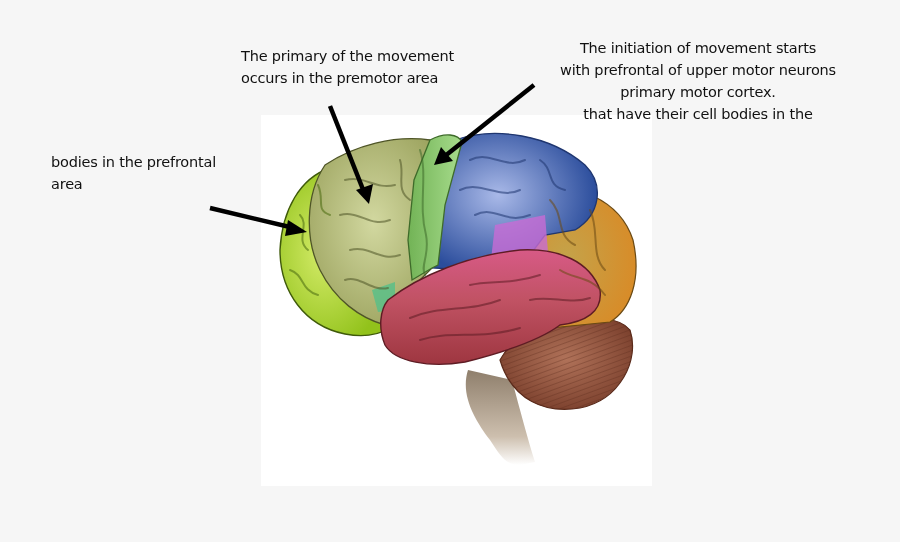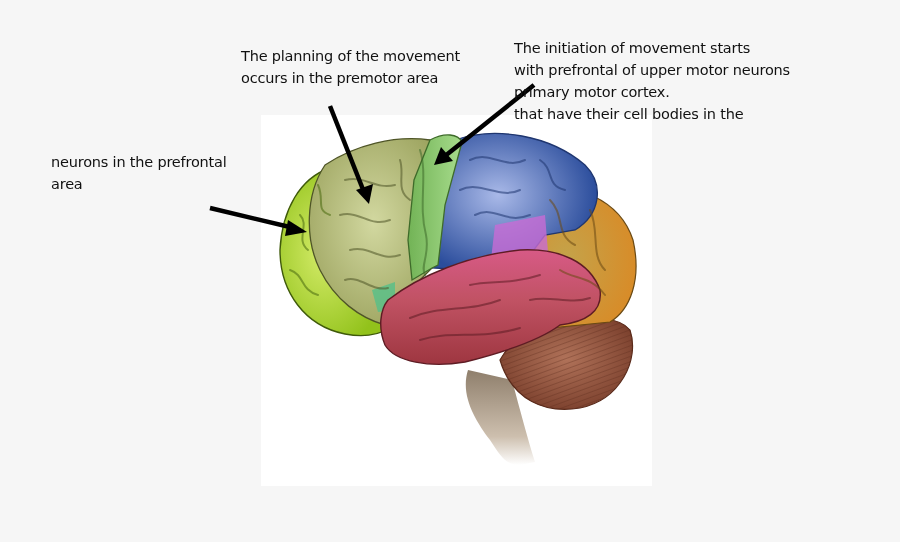--- a/index.html
+++ b/index.html
@@ -94,27 +94,27 @@
     <line x1="330" y1="106" x2="364" y2="192"></line>
     <polygon points="369,204 356,190 373,184" stroke="none"></polygon>
   </g>
   <g stroke="#000" stroke-width="4.5" fill="#000">
     <line x1="534" y1="85" x2="445" y2="156"></line>
     <polygon points="434,165 441,147 453,161" stroke="none"></polygon>
   </g>
 </svg>
 
 <div class="label" style="left:51px; top:151px;">
-  <div>neurons in the prefrontal</div>
+  <div>bodies in the prefrontal</div>
   <div>area</div>
 </div>
 
 <div class="label" style="left:241px; top:45px;">
-  <div>The planning of the movement</div>
+  <div>The primary of the movement</div>
   <div>occurs in the premotor area</div>
 </div>
 
-<div class="label" style="left:514px; top:37px;">
+<div class="label" style="left:560px; top:37px;text-align:center;">
   <div>The initiation of movement starts</div>
   <div>with prefrontal of upper motor neurons</div>
   <div>primary motor cortex.</div>
   <div>that have their cell bodies in the</div>
 </div>
 
 </body></html>

